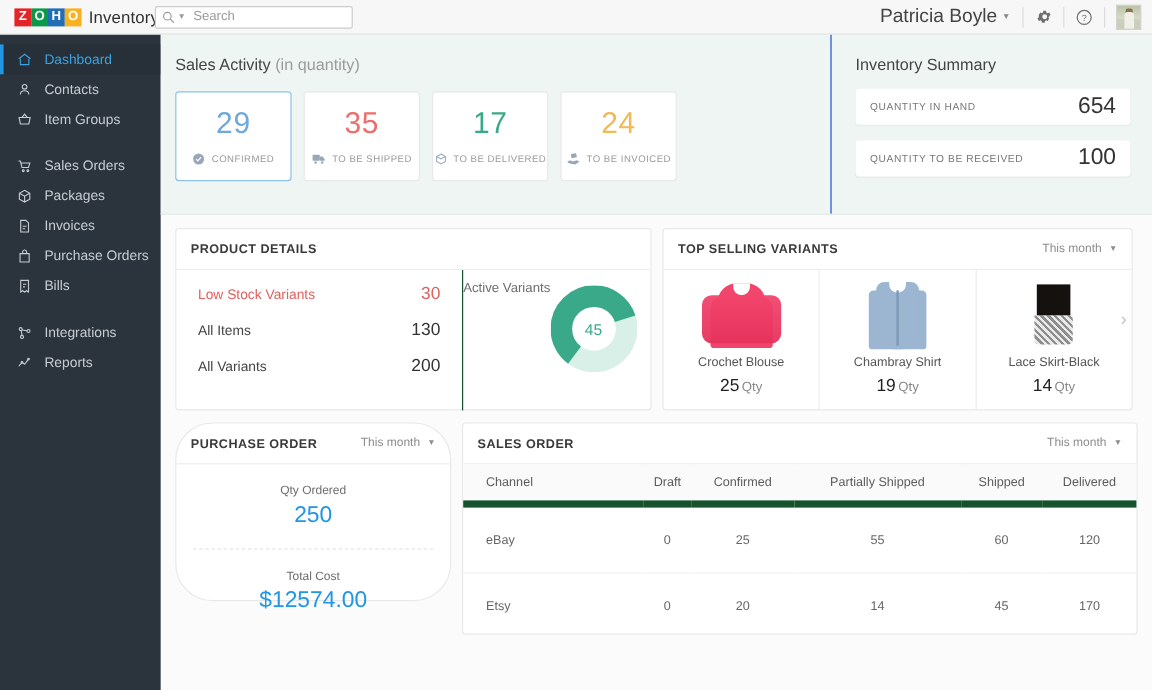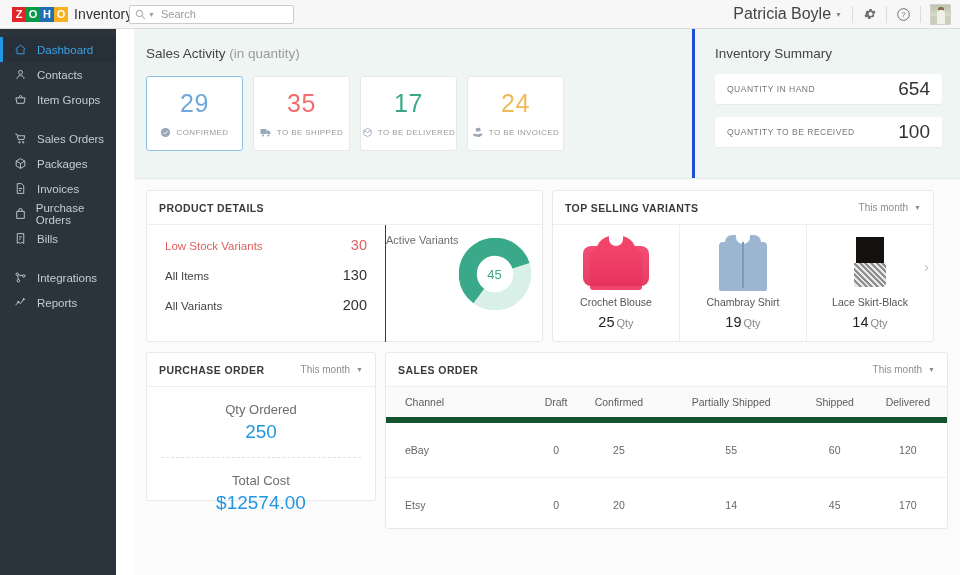--- a/index.html
+++ b/index.html
@@ -68,21 +68,21 @@
     background: linear-gradient(#b9c6a7, #d9dcc8);
   }
   .avatar::after {
     content: ''; position: absolute; left: 6px; top: 5px; width: 8px; height: 14px;
     background: #f0efe8; border-radius: 3px 3px 0 0;
     box-shadow: 0 -4px 0 -1px #8a6c52;
   }
 
   
   .sidebar {
-    position: absolute; top: 29px; left: 0; width: 116px; height: 546px;
+    position: absolute; top: 29px; left: 0; width: 134px; height: 546px;
     background: #2b333c;
   }
   .nav-item {
     height: 25px; display: flex; align-items: center;
     padding-left: 14px; color: #c6ccd2; font-size: 11.5px;
     position: relative; cursor: default;
   }
   .nav-item.active { color: #3aa3e3; background: #272f38; }
   .nav-item.active::before {
     content: ''; position: absolute; left: 0; top: 0; width: 3px; height: 25px;
@@ -114,32 +114,32 @@
   }
   .card.selected { border: 1px solid #8cc2e8; }
   .card-num { font-size: 25px; font-weight: 300; letter-spacing: .5px; }
   .card-label {
     display: flex; align-items: center; gap: 5px; margin-top: 9px;
     font-size: 8px; color: #9a9a9a; letter-spacing: .4px;
   }
   .card-ico { display: flex; color: #aab4c2; }
 
   .inv-summary {
-    flex: 1; border-left: 3px solid #1d4ed8; padding: 17px 18px 0 20px;
+    flex: 1; border-left: 1px solid #1d4ed8; padding: 17px 18px 0 20px;
   }
   .inv-row {
     display: flex; align-items: center; justify-content: space-between;
     background: #fff; border-radius: 3px; height: 30px; margin-top: 13px;
     padding: 0 12px 0 12px; box-shadow: 0 1px 1px rgba(0,0,0,.04);
   }
   .inv-label { font-size: 8.5px; color: #777; letter-spacing: .5px; }
   .inv-val { font-size: 19px; color: #333; font-weight: 300; }
 
   
-  .row2 { display: flex; gap: 9px; padding: 11px 26px 0 12px; }
+  .row2 { display: flex; gap: 9px; padding: 11px 16px 0 12px; }
   .panel {
     background: #fff; border: 1px solid #e9e9e9; border-radius: 3px;
   }
   .panel-head {
     height: 34px; display: flex; align-items: center;
     padding: 0 12px; border-bottom: 1px solid #eee;
   }
   .panel-title {
     font-size: 10.5px; color: #3a3a3a; font-weight: bold; letter-spacing: .4px;
   }
@@ -209,26 +209,26 @@
     background:#7d99b8; }
 
   
   .skirt { position:absolute; left:17px; top:5px; width:28px; height:26px; background:#14110f; }
   .skirt-lace { position:absolute; left:15px; top:31px; width:32px; height:24px;
     background: repeating-linear-gradient(45deg,#8e8e8e 0 2px,#e9e9e9 2px 4px);
     border-radius: 0 0 4px 4px; }
 
   
   .row3 { display: flex; gap: 9px; padding: 10px 12px 0 12px; }
-  .po-panel { width: 230px; height: 149px; }
+  .po-panel { width: 230px; height: 149px; border-radius: 31px; }
   .po-block {
     height: 70px; display: flex; flex-direction: column;
     align-items: center; justify-content: center;
   }
-  .po-label { font-size: 13px; color: #6d6d6d; }
+  .po-label { font-size: 10px; color: #6d6d6d; }
   .po-value { font-size: 19px; color: #2196e3; font-weight: 300; margin-top: 4px; }
   .po-sep { border-top: 1px dashed #e0e0e0; margin: 0 14px; }
 
   
   .so-panel { flex: 1; height: 177px; }
   table { width: 100%; border-collapse: collapse; }
   thead tr { background: #fafafa; }
   th {
     font-size: 10.5px; color: #5c5c5c; font-weight: normal;
     padding: 9px 0; text-align: center;

